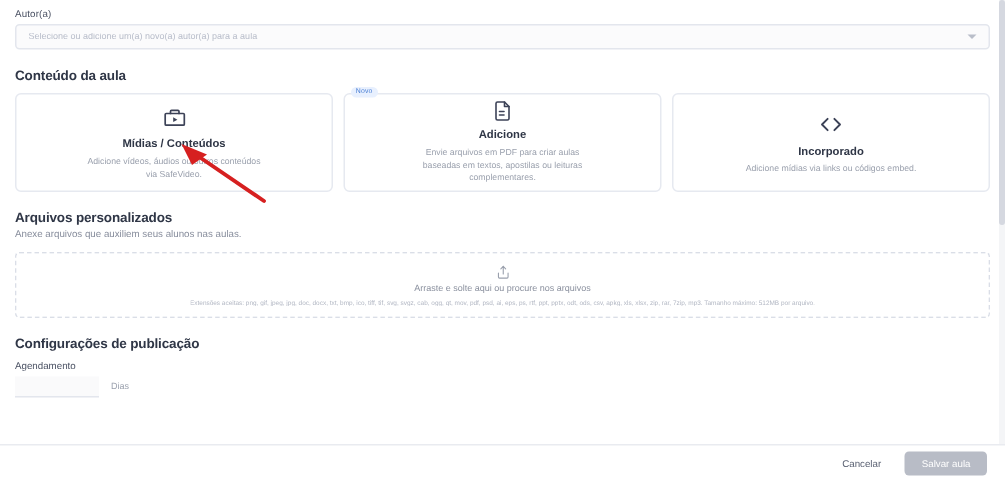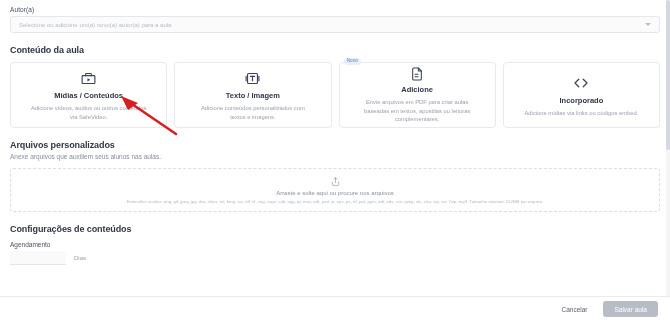--- a/index.html
+++ b/index.html
@@ -280,33 +280,20 @@
         <svg width="17" height="17" viewBox="0 0 24 24" fill="none" stroke="#3c4257" stroke-width="1.6" stroke-linecap="round" stroke-linejoin="round">
           <path d="M4 8h16a1 1 0 0 1 1 1v9a1 1 0 0 1-1 1H4a1 1 0 0 1-1-1V9a1 1 0 0 1 1-1z"></path>
           <path d="M8 8V6a1 1 0 0 1 1-1h6a1 1 0 0 1 1 1v2"></path>
           <path d="M10.5 11.5l4 2.3-4 2.3z" fill="#3c4257" stroke="none"></path>
         </svg>
       </div>
       <div class="card-title">Mídias / Conteúdos</div>
       <div class="card-desc">Adicione vídeos, áudios ou outros conteúdos via SafeVideo.</div>
     </div>
 
-    <div class="card">
-      <div class="card-icon">
-        <svg width="17" height="17" viewBox="0 0 24 24" fill="none" stroke="#3c4257" stroke-width="1.6" stroke-linecap="round" stroke-linejoin="round">
-          <rect x="5" y="5" width="14" height="14" rx="1.5"></rect>
-          <path d="M9 9h6"></path>
-          <path d="M12 9v6"></path>
-          <path d="M3 9v6"></path>
-          <path d="M21 9v6"></path>
-        </svg>
-      </div>
-      <div class="card-title">Texto / Imagem</div>
-      <div class="card-desc">Adicione conteúdos personalizados com textos e imagens.</div>
-    </div>
 
     <div class="card">
       <div class="badge-novo">Novo</div>
       <div class="card-icon">
         <svg width="16" height="16" viewBox="0 0 24 24" fill="none" stroke="#3c4257" stroke-width="1.6" stroke-linecap="round" stroke-linejoin="round">
           <path d="M14 3H7a1.5 1.5 0 0 0-1.5 1.5v15A1.5 1.5 0 0 0 7 21h10a1.5 1.5 0 0 0 1.5-1.5V7.5z"></path>
           <path d="M14 3v4.5h4.5"></path>
           <path d="M9 12.5h4.5"></path>
           <path d="M9 16h4.5"></path>
         </svg>
@@ -336,21 +323,21 @@
       <svg width="11" height="11" viewBox="0 0 24 24" fill="none" stroke="#9aa0ad" stroke-width="1.6" stroke-linecap="round" stroke-linejoin="round">
         <path d="M5 13v6a1.5 1.5 0 0 0 1.5 1.5h11A1.5 1.5 0 0 0 19 19v-6"></path>
         <path d="M12 3.5v11"></path>
         <path d="M8.5 7L12 3.5 15.5 7"></path>
       </svg>
     </div>
     <div class="dz-main">Arraste e solte aqui ou procure nos arquivos</div>
     <div class="dz-ext">Extensões aceitas: png, gif, jpeg, jpg, doc, docx, txt, bmp, ico, tiff, tif, svg, svgz, cab, ogg, qt, mov, pdf, psd, ai, eps, ps, rtf, ppt, pptx, odt, ods, csv, apkg, xls, xlsx, zip, rar, 7zip, mp3. Tamanho máximo: 512MB por arquivo.</div>
   </div>
 
-  <div class="section-title">Configurações de conteúdos</div>
+  <div class="section-title">Configurações de publicação</div>
 
   <div class="pub-label">Agendamento</div>
   <div class="sched-row">
     <input class="sched-input" type="text" value="" style="">
     <span class="sched-unit">Dias</span>
   </div>
 
   <div class="annotation-arrow">
     <svg width="62" height="42" viewBox="0 0 62 42">
       <line x1="58" y1="38" x2="11" y2="6" stroke="#d62020" stroke-width="2.6" stroke-linecap="round"></line>

